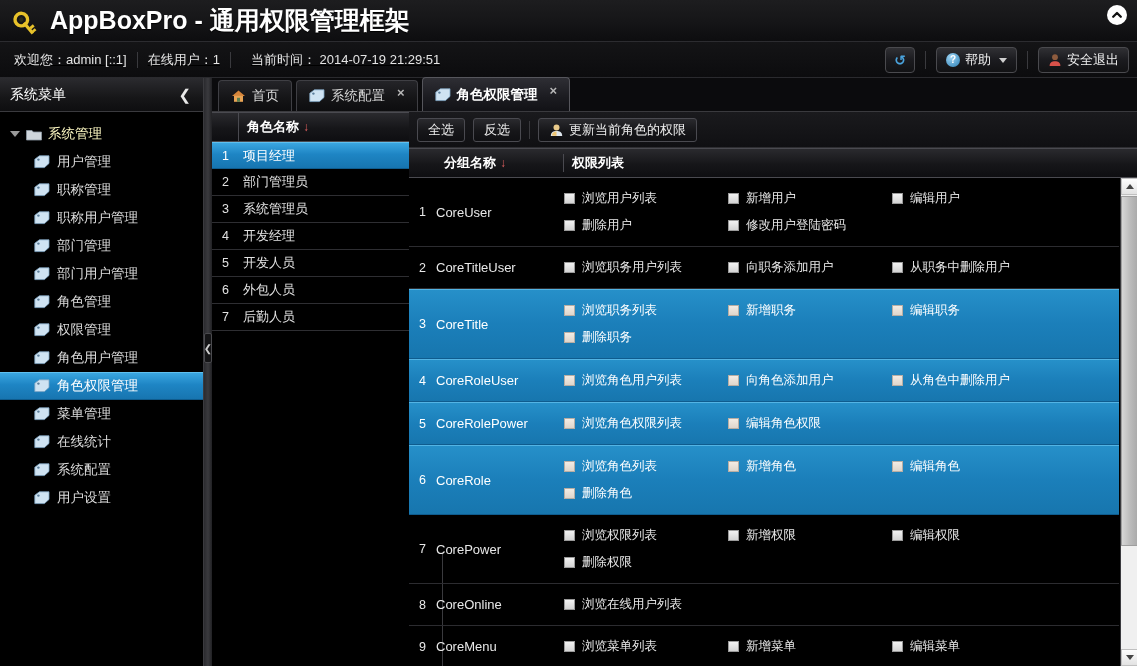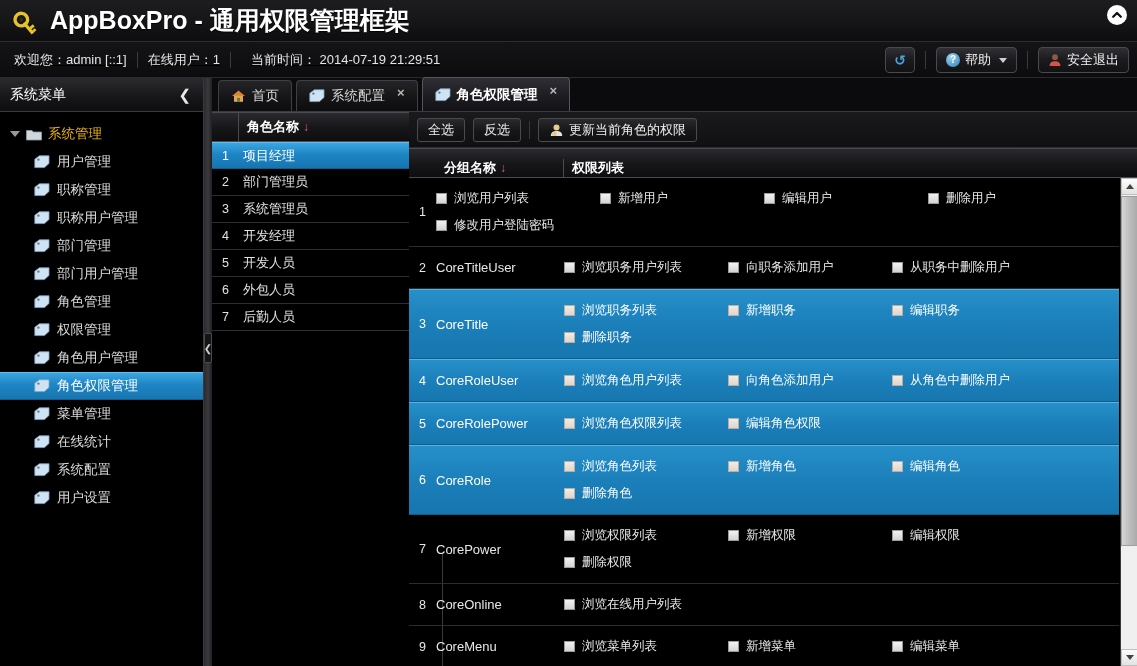--- a/index.html
+++ b/index.html
@@ -86,21 +86,21 @@
     height: 34px; background: linear-gradient(to bottom, #2b2b2f 0%, #161618 60%, #0e0e10 100%);
     border-bottom: 1px solid #3a3a3e;
     display: flex; align-items: center; justify-content: space-between;
     padding: 0 12px 0 10px;
   }
   .sidebar-head-title { color: #ffffff; font-size: 14px; font-weight: normal; }
   .chev-left { color: #e8e8e8; font-size: 15px; font-weight: bold; cursor: pointer; }
   .tree { padding-top: 8px; }
   .tree-root {
     display: flex; align-items: center; gap: 6px;
-    padding: 5px 0 5px 10px; color: #eab308; font-size: 13.5px; cursor: pointer;
+    padding: 5px 0 5px 10px; color: #fef9c3; font-size: 13.5px; cursor: pointer;
   }
   .tri-dn {
     width: 0; height: 0; border-left: 5px solid transparent;
     border-right: 5px solid transparent; border-top: 6px solid #9a9a9a;
     flex: none;
   }
   .ico-folder { width: 16px; height: 13px; position: relative; flex: none; }
   .tree-item {
     display: flex; align-items: center; gap: 7px;
     padding: 5px 0 5px 34px; color: #dcdcdc; font-size: 13.5px; cursor: pointer;
@@ -193,21 +193,21 @@
   }
   .tb-btn {
     height: 24px; padding: 0 10px; border: 1px solid #4a4a50; border-radius: 3px;
     background: linear-gradient(to bottom, #2a2a2e 0%, #161619 55%, #101013 100%);
     color: #ededed; font-size: 13px; display: flex; align-items: center; gap: 5px;
     cursor: pointer; white-space: nowrap;
   }
   .ico-update { width: 15px; height: 14px; position: relative; flex: none; }
 
   .perm-grid-head {
-    height: 30px; display: flex; align-items: flex-end;
+    height: 30px; display: flex; align-items: center;
     background: linear-gradient(to bottom, #2a2a2e 0%, #161619 55%, #0e0e11 100%);
     border-bottom: 1px solid #4a4a50; border-top: 1px solid #4a4a50;
   }
   .perm-body {
     position: absolute; left: 0; top: 66px; width: 710px; height: 488px;
     overflow: hidden;
   }
   .perm-row {
     display: flex; align-items: stretch;
     border-bottom: 1px solid #2c2c30;
@@ -527,20 +527,21 @@
     </div>
     <div class="gh-cell last" style="flex:1">
       <span>权限列表</span>
     </div>
   </div>
 
   <div class="perm-body">
     <div id="perm-rows">
         <div class="perm-row">
           <span class="pr-num">1</span>
+          <span class="pr-group">CoreUser</span>
           <span class="pr-perms">
             <span class="pitem">
               <span class="cbx"></span>
               <span>浏览用户列表</span>
             </span>
             <span class="pitem">
               <span class="cbx"></span>
               <span>新增用户</span>
             </span>
             <span class="pitem">

